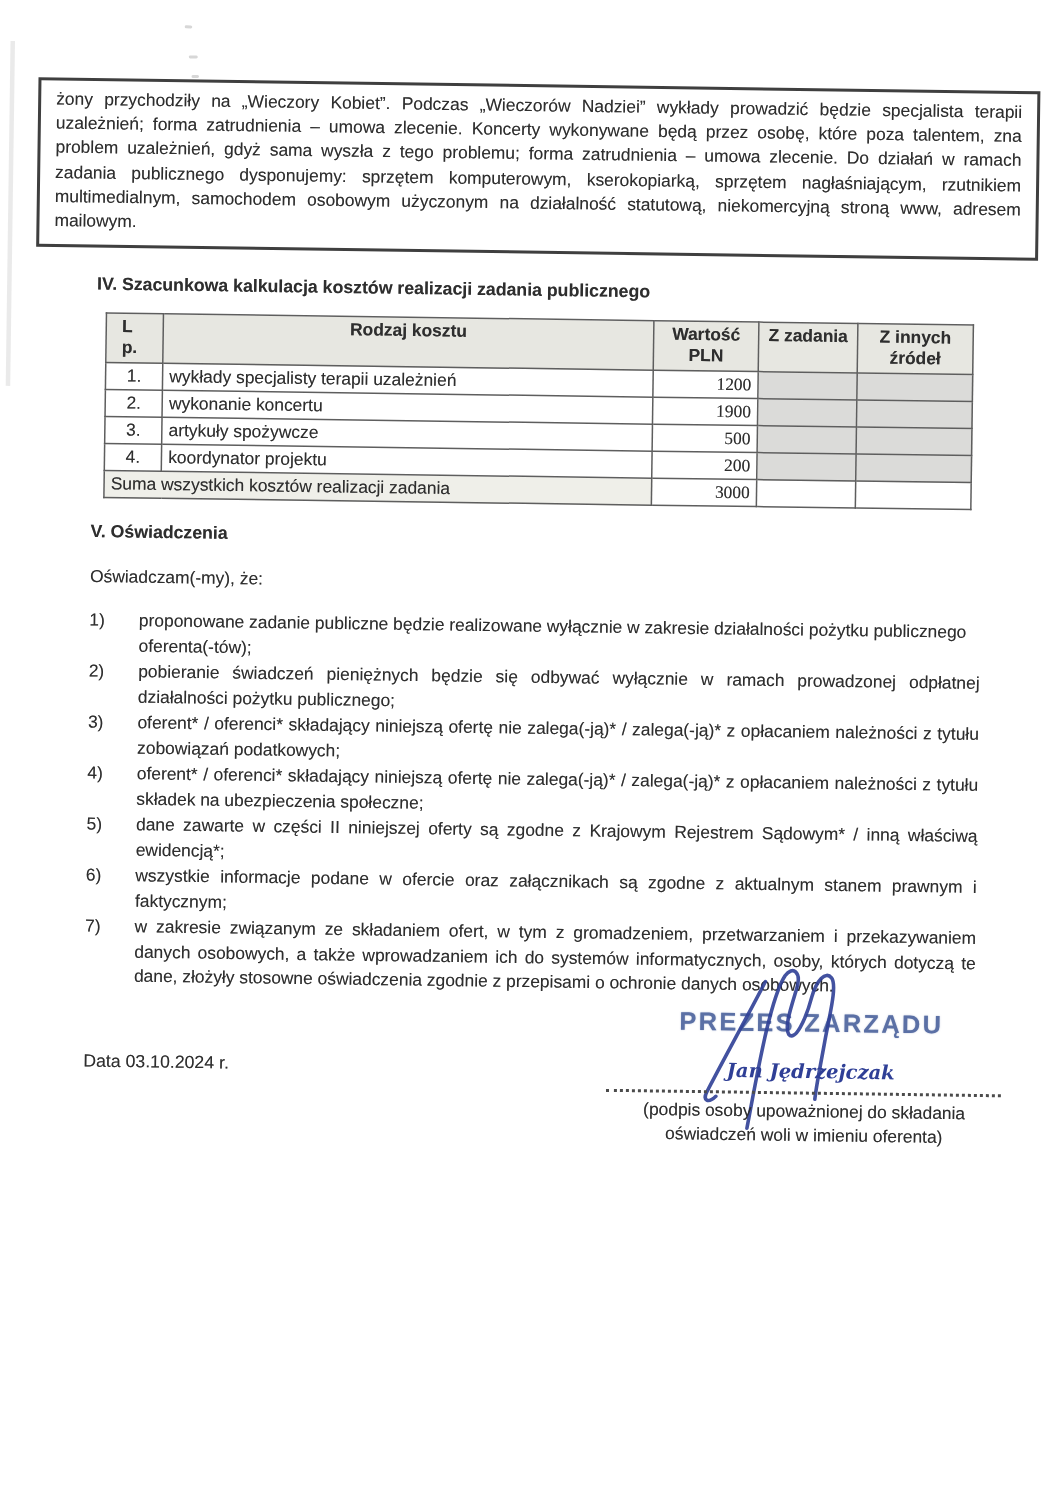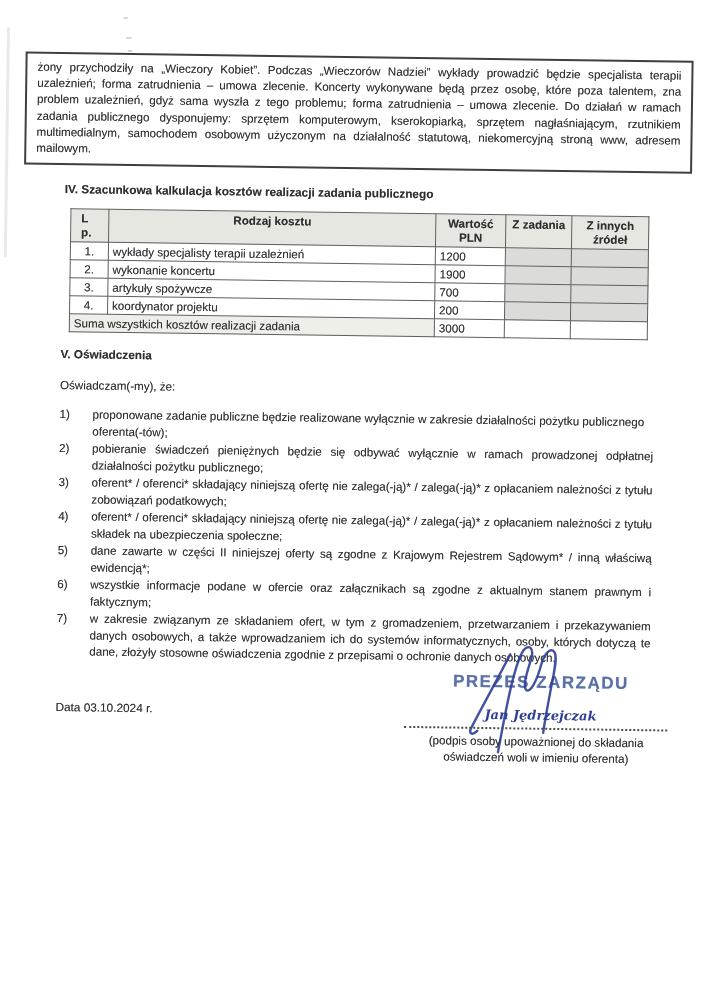--- a/index.html
+++ b/index.html
@@ -34,21 +34,21 @@
   }
   table.costs th, table.costs td { border:1.2px solid #5e5e5e; }
   table.costs thead th {
     background:var(--table-header-bg,#e7e7e1);
     font-weight:bold; padding:2px 4px; vertical-align:top;
     text-align:center; white-space:pre-line; line-height:14px;
   }
   table.costs td { height:18px; padding:1px 4px; }
   td.c-no { text-align:center; }
   td.c-kind { padding-left:8px; }
-  td.c-val { padding-right:8px; }
+  td.c-val { text-align:right; padding-right:8px;font-family:Liberation Serif, serif; }
   td.shaded { background:var(--shaded-cell-bg,#dbdbd9); }
   td.sum-label { background:var(--sum-row-bg,#ededе7); padding-left:6px; }
 
   .h-v { margin:15px 0 0 64px; font-size:11.8px; font-weight:bold; }
   .decl-intro { margin:17px 0 0 64px; font-size:11.6px; }
   .decl-list { margin:15px 15px 0 64px; width:594px; }
   .decl-item { display:flex; margin-bottom:1px; }
   .decl-no { width:33px; flex:none; font-size:11.6px; line-height:16.5px; }
   .decl-text { flex:1; text-align:justify; font-size:11.6px; line-height:16.5px; white-space:pre-line; }
 
@@ -117,21 +117,21 @@
         <tr>
           <td class="c-no">2.</td>
           <td class="c-kind">wykonanie koncertu</td>
           <td class="c-val">1900</td>
           <td class="shaded"></td>
           <td class="shaded"></td>
         </tr>
         <tr>
           <td class="c-no">3.</td>
           <td class="c-kind">artykuły spożywcze</td>
-          <td class="c-val">700</td>
+          <td class="c-val">500</td>
           <td class="shaded"></td>
           <td class="shaded"></td>
         </tr>
         <tr>
           <td class="c-no">4.</td>
           <td class="c-kind">koordynator projektu</td>
           <td class="c-val">200</td>
           <td class="shaded"></td>
           <td class="shaded"></td>
         </tr>

